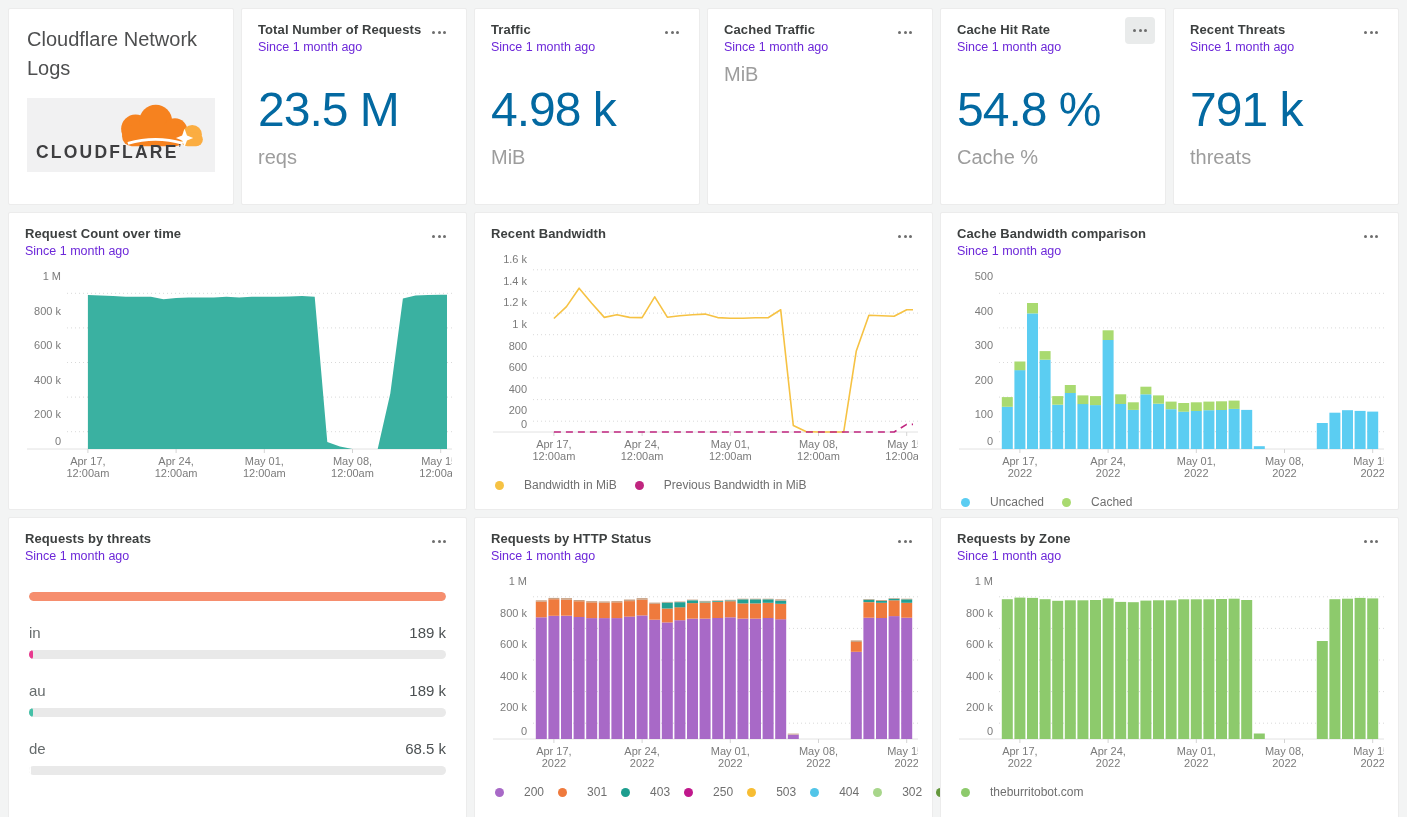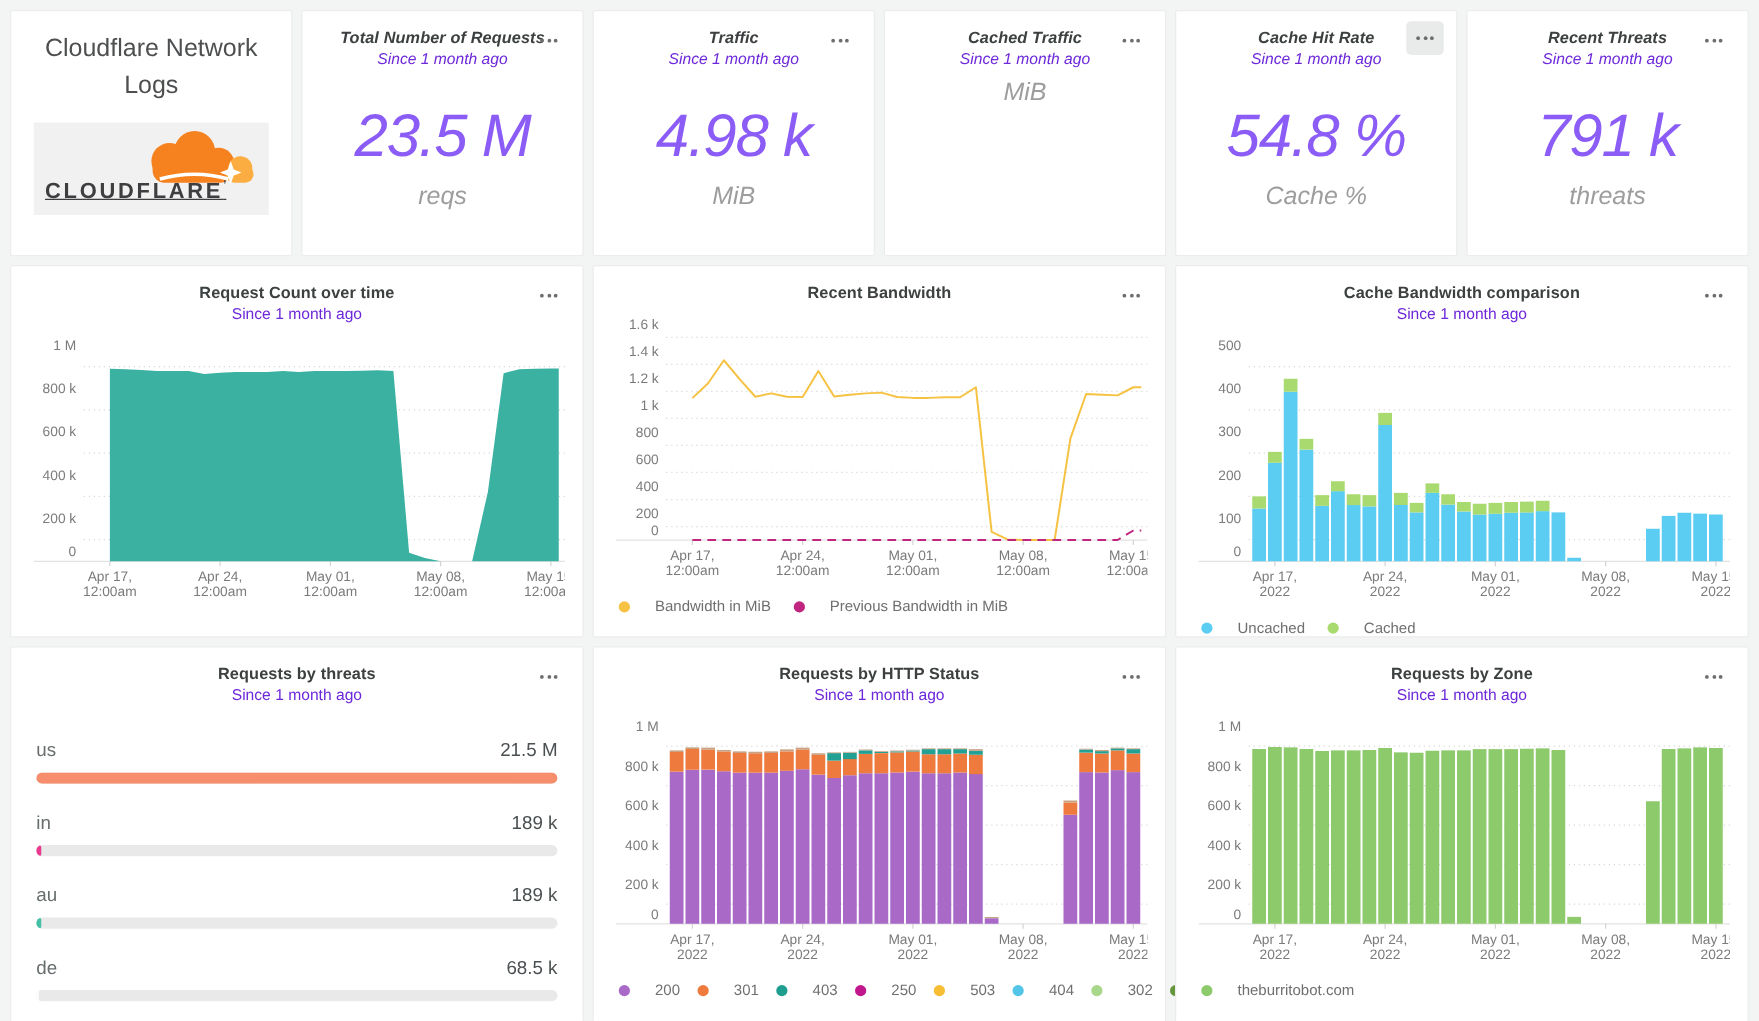--- a/index.html
+++ b/index.html
@@ -4,38 +4,38 @@
 <style>
   html,body{margin:0;padding:0;}
   body{
     width:1407px;height:817px;overflow:hidden;
     background:#f3f4f4;
     font-family:"Liberation Sans",sans-serif;
     -webkit-font-smoothing:antialiased;
   }
   .grid{padding:8px;display:flex;flex-direction:column;gap:7px;}
   .row{display:flex;gap:7px;}
-  .card{background:#fff;border:1px solid #ececec;border-radius:2px;box-sizing:border-box;position:relative;text-align:center;}
-  .stat-card{width:226px;height:197px;padding:13px 16px;font-style:italic;}
+  .card{background:#fff;border:1px solid #ececec;border-radius:2px;box-sizing:border-box;position:relative;}
+  .stat-card{width:226px;height:197px;padding:13px 16px;}
   .chart-card{width:459px;padding:13px 16px 8px;}
   .row2 .chart-card{height:298px;}
   .row3 .chart-card{height:340px;}
   .card-title{font-size:13px;font-weight:700;color:#3d4040;letter-spacing:.1px;}
   .card-sub{font-size:12.5px;color:#6d28d9;margin-top:3px;}
   .menu-btn{position:absolute;top:14px;right:14px;display:flex;gap:2.5px;padding:8px 6px;cursor:pointer;align-items:center;}
   .menu-btn .dot{width:3px;height:3px;border-radius:50%;background:#6d6d6d;}
   .menu-btn.hl{background:#e9ebeb;border-radius:4px;top:8px;right:10px;padding:12px 8px;}
-  .stat-value{font-size:48px;color:#8b5cf6;margin-top:28px;letter-spacing:-1px;white-space:nowrap;}
+  .stat-value{font-size:48px;color:#0369a1;margin-top:28px;letter-spacing:-1px;white-space:nowrap;}
   .stat-unit{font-size:20px;color:#9d9d9d;margin-top:9px;}
   
   .logo-card{width:226px;height:197px;padding:16px 18px;}
   .logo-title{font-size:20px;color:#4e4f50;line-height:29px;}
   .logo-box{margin-top:15px;height:74px;background:#f1f1f2;position:relative;overflow:hidden;}
   .logo-cloud{position:absolute;right:0;top:2px;width:132px;height:50px;}
-  .logo-word{position:absolute;left:9px;bottom:9px;font-size:17.5px;font-weight:700;color:#3e3e40;letter-spacing:2.2px;white-space:nowrap;text-decoration:underline;}
+  .logo-word{position:absolute;left:9px;bottom:9px;font-size:17.5px;font-weight:700;color:#3e3e40;letter-spacing:2.2px;white-space:nowrap;}
   .logo-tm{font-size:9px;vertical-align:top;letter-spacing:0;}
   
   svg.chart{display:block;margin-top:10px;overflow:hidden;}
   svg.chart text{font-family:"Liberation Sans",sans-serif;font-size:11px;fill:#7b7b7b;}
   svg.chart line.grid{stroke:#d9d9d9;stroke-dasharray:1 3;}
   svg.chart line.axis{stroke:#e2e2e2;}
   svg.chart line.xtick{stroke:#d4d4d4;}
   .legend{display:flex;gap:18px;align-items:center;margin-top:12px;padding-left:4px;font-size:12px;color:#6f6f6f;flex-wrap:nowrap;}
   .legend.tight{gap:14px;}
   .legend .li{display:flex;align-items:center;gap:20px;cursor:pointer;white-space:nowrap;}
@@ -332,24 +332,20 @@
     <div class="card chart-card">
       <div class="card-title">Requests by threats</div>
       <div class="card-sub">Since 1 month ago</div>
       <div class="menu-btn">
           <span class="dot"></span>
           <span class="dot"></span>
           <span class="dot"></span>
         </div>
       <div class="c-rows">
         <div class="c-row">
-          <div class="c-line">
-              <span class="c-label">us</span>
-              <span class="c-value">21.5 M</span>
-            </div>
           <div class="c-track">
               <div class="c-fill" style="width: 100%; background: rgb(246, 142, 110);"></div>
             </div>
         </div>
         <div class="c-row">
           <div class="c-line">
               <span class="c-label">in</span>
               <span class="c-value">189 k</span>
             </div>
           <div class="c-track">

